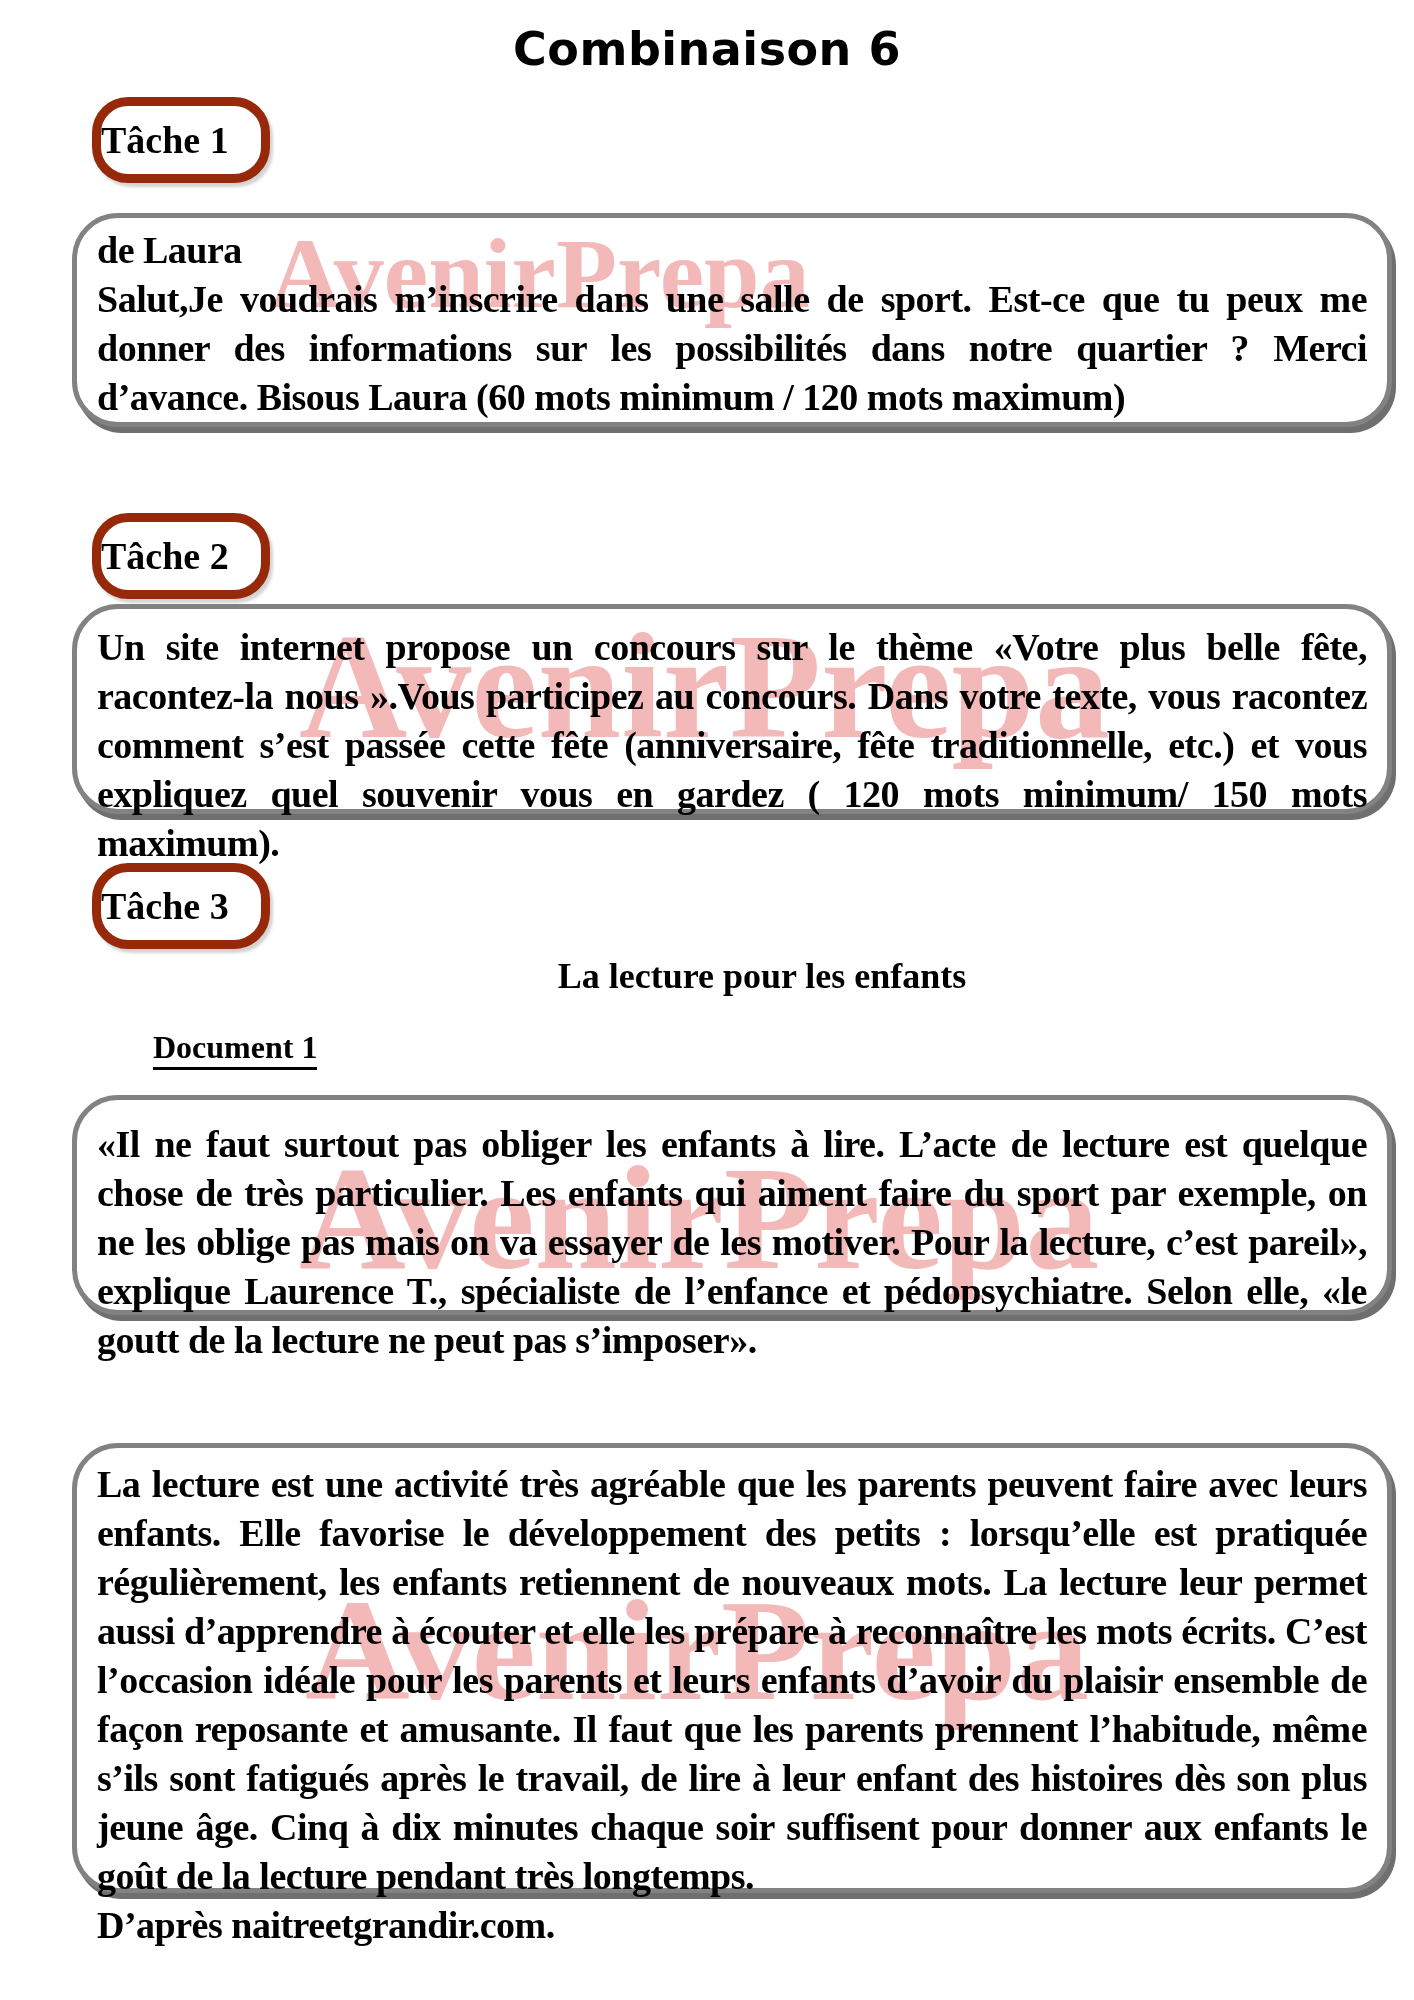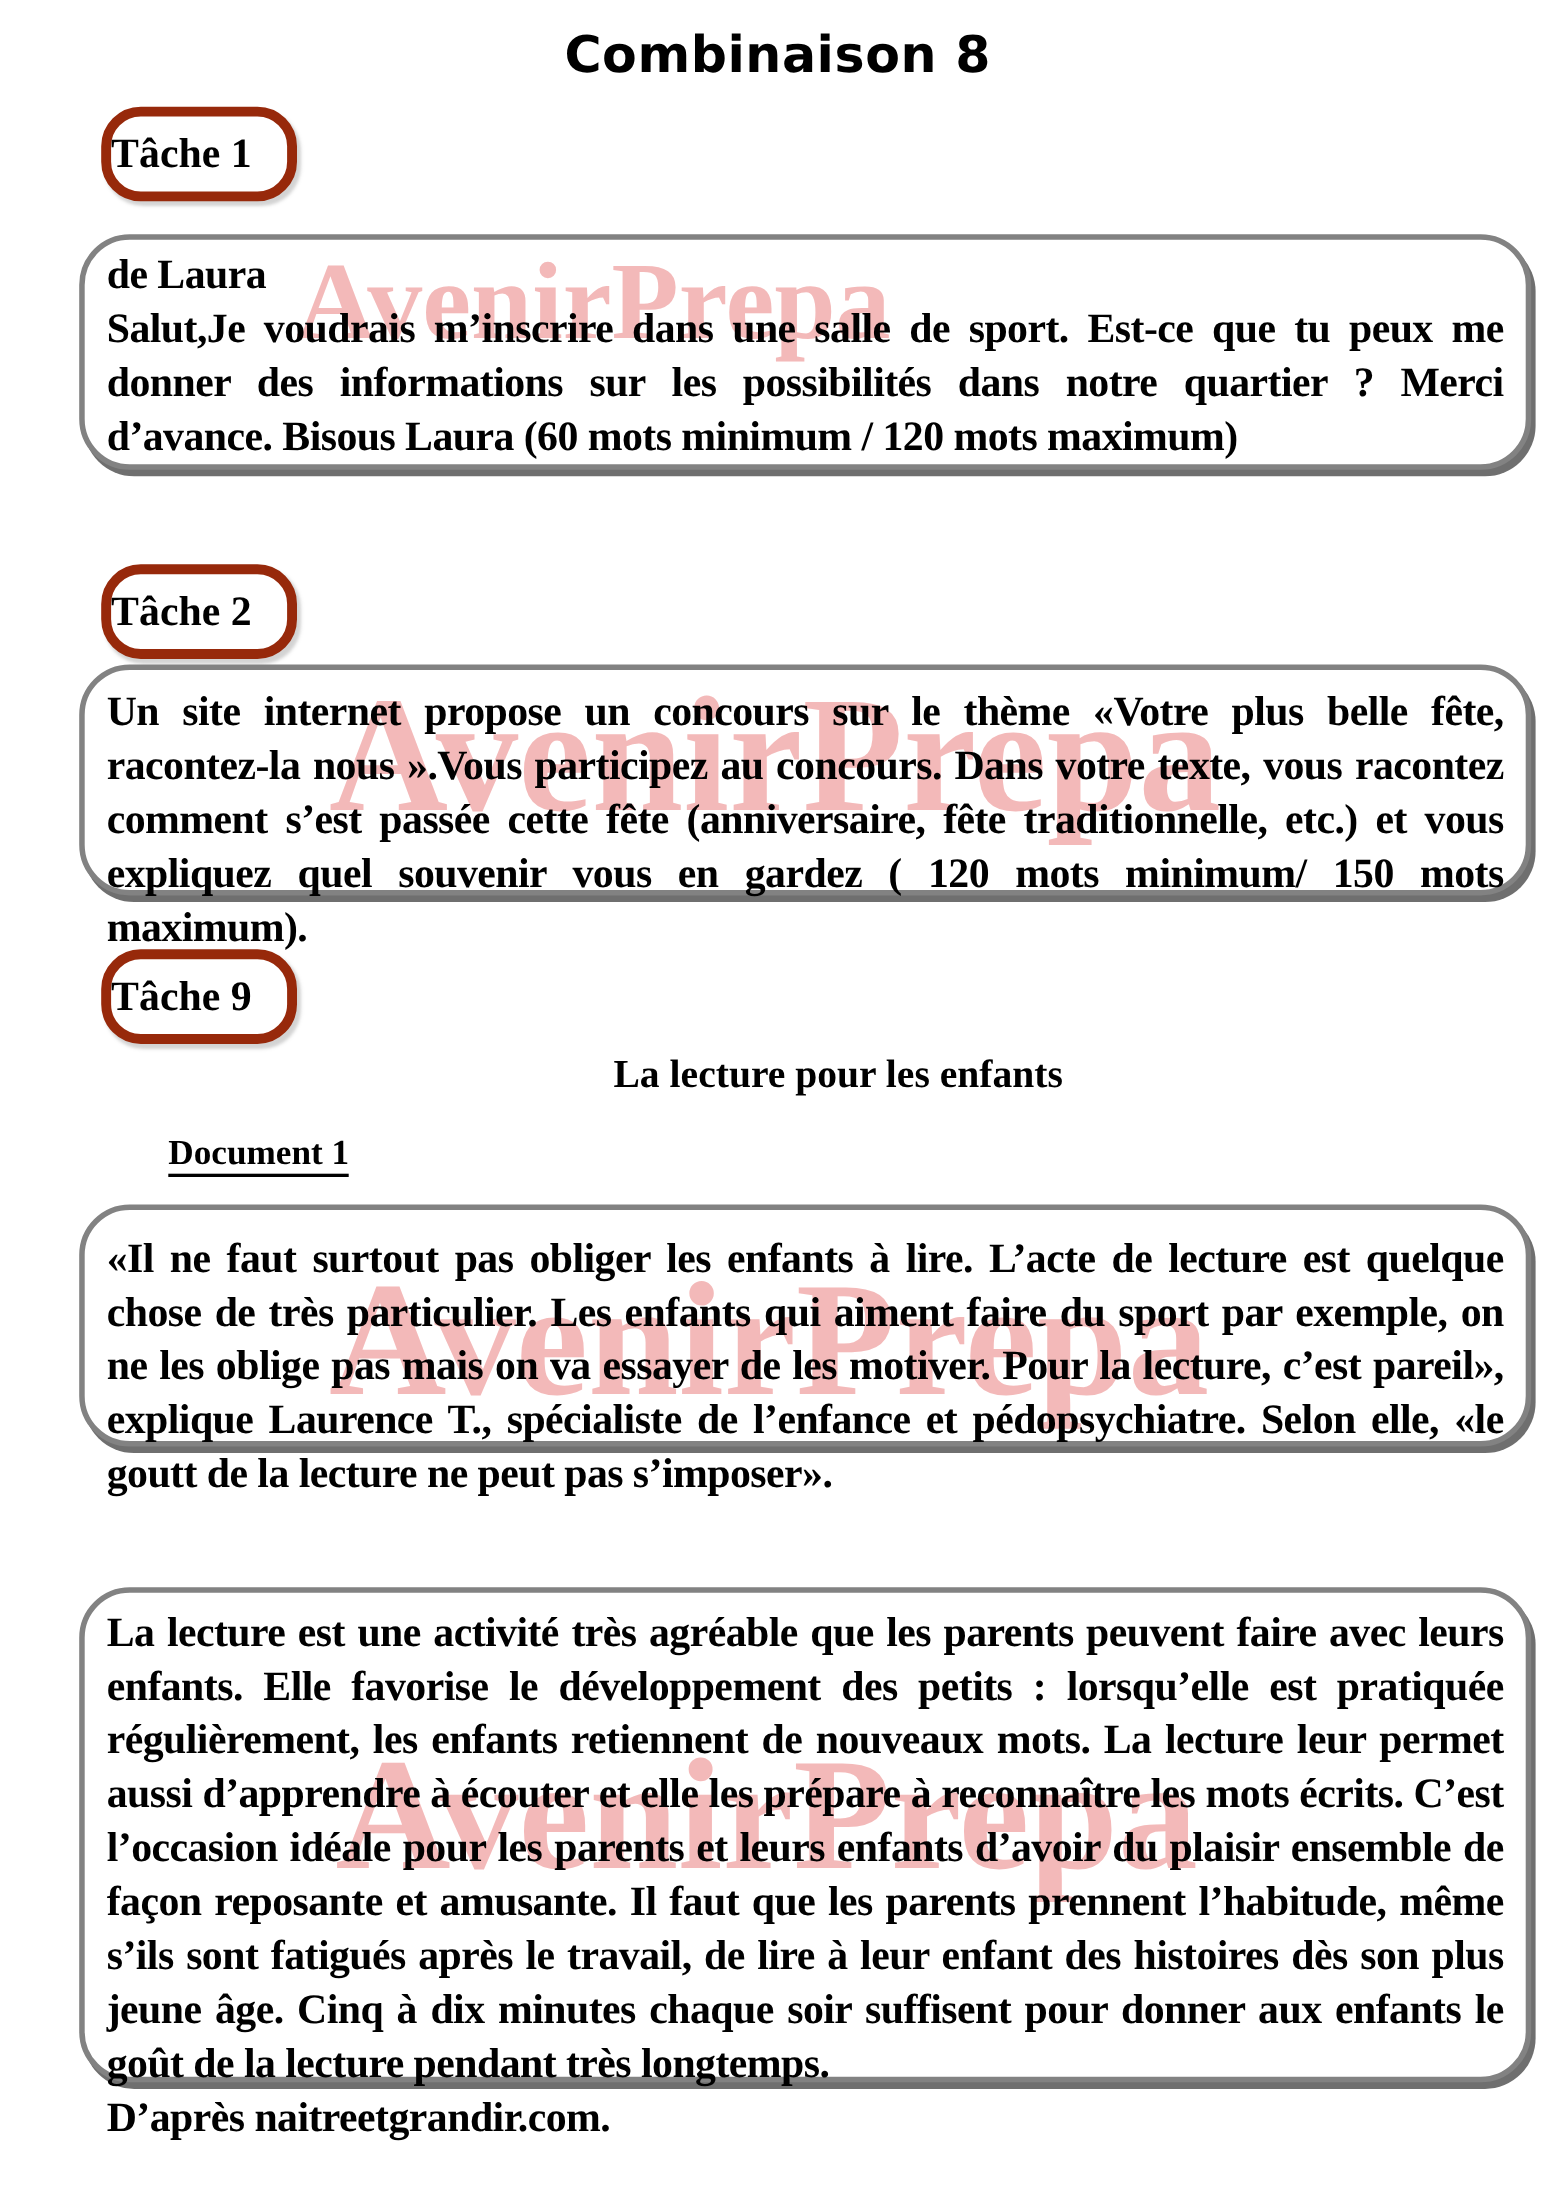--- a/index.html
+++ b/index.html
@@ -73,21 +73,21 @@
     border-bottom:3px solid #000;
     padding-bottom:1px;
   }
   .source-line{margin:0;text-align:left;}
 </style>
 </head>
 <body>
 
 <div class="page">
 
-  <div class="title">Combinaison 8</div>
+  <div class="title">Combinaison 6</div>
 
   <div class="task-pill" style="top:97px">
     <span>Tâche 1</span>
   </div>
   <div class="text-box" style="top:213px;height:214px">
     <div class="watermark" style="top:6px;left:192px;font-size:100px">AvenirPrepa</div>
     <div class="box-content">
       <div class="line">de Laura</div>
       <p>Salut,Je voudrais m’inscrire dans une salle de sport. Est-ce que tu peux me donner des informations sur les possibilités dans notre quartier ? Merci d’avance. Bisous Laura (60 mots minimum / 120 mots maximum)</p>
     </div>
@@ -97,21 +97,21 @@
     <span>Tâche 2</span>
   </div>
   <div class="text-box" style="top:604px;height:210px">
     <div class="watermark" style="top:2px;left:222px;font-size:150px">AvenirPrepa</div>
     <div class="box-content" style="padding-top:14px">
       <p>Un site internet propose un concours sur le thème «Votre plus belle fête, racontez-la nous ».Vous participez au concours. Dans votre texte, vous racontez comment s’est passée cette fête (anniversaire, fête traditionnelle, etc.) et vous expliquez quel souvenir vous en gardez ( 120 mots minimum/ 150 mots maximum).</p>
     </div>
   </div>
 
   <div class="task-pill" style="top:863px">
-    <span>Tâche 9</span>
+    <span>Tâche 3</span>
   </div>
   <div class="section-heading">La lecture pour les enfants</div>
 
   <div class="doc-label" style="top:1029px;left:153px">Document 1</div>
   <div class="text-box" style="top:1095px;height:220px">
     <div class="watermark" style="top:44px;left:222px;font-size:148px">AvenirPrepa</div>
     <div class="box-content" style="padding-top:20px">
       <p>«Il ne faut surtout pas obliger les enfants à lire. L’acte de lecture est quelque chose de très particulier. Les enfants qui aiment faire du sport par exemple, on ne les oblige pas mais on va essayer de les motiver. Pour la lecture, c’est pareil», explique Laurence T., spécialiste de l’enfance et pédopsychiatre. Selon elle, «le goutt de la lecture ne peut pas s’imposer».</p>
     </div>
   </div>

